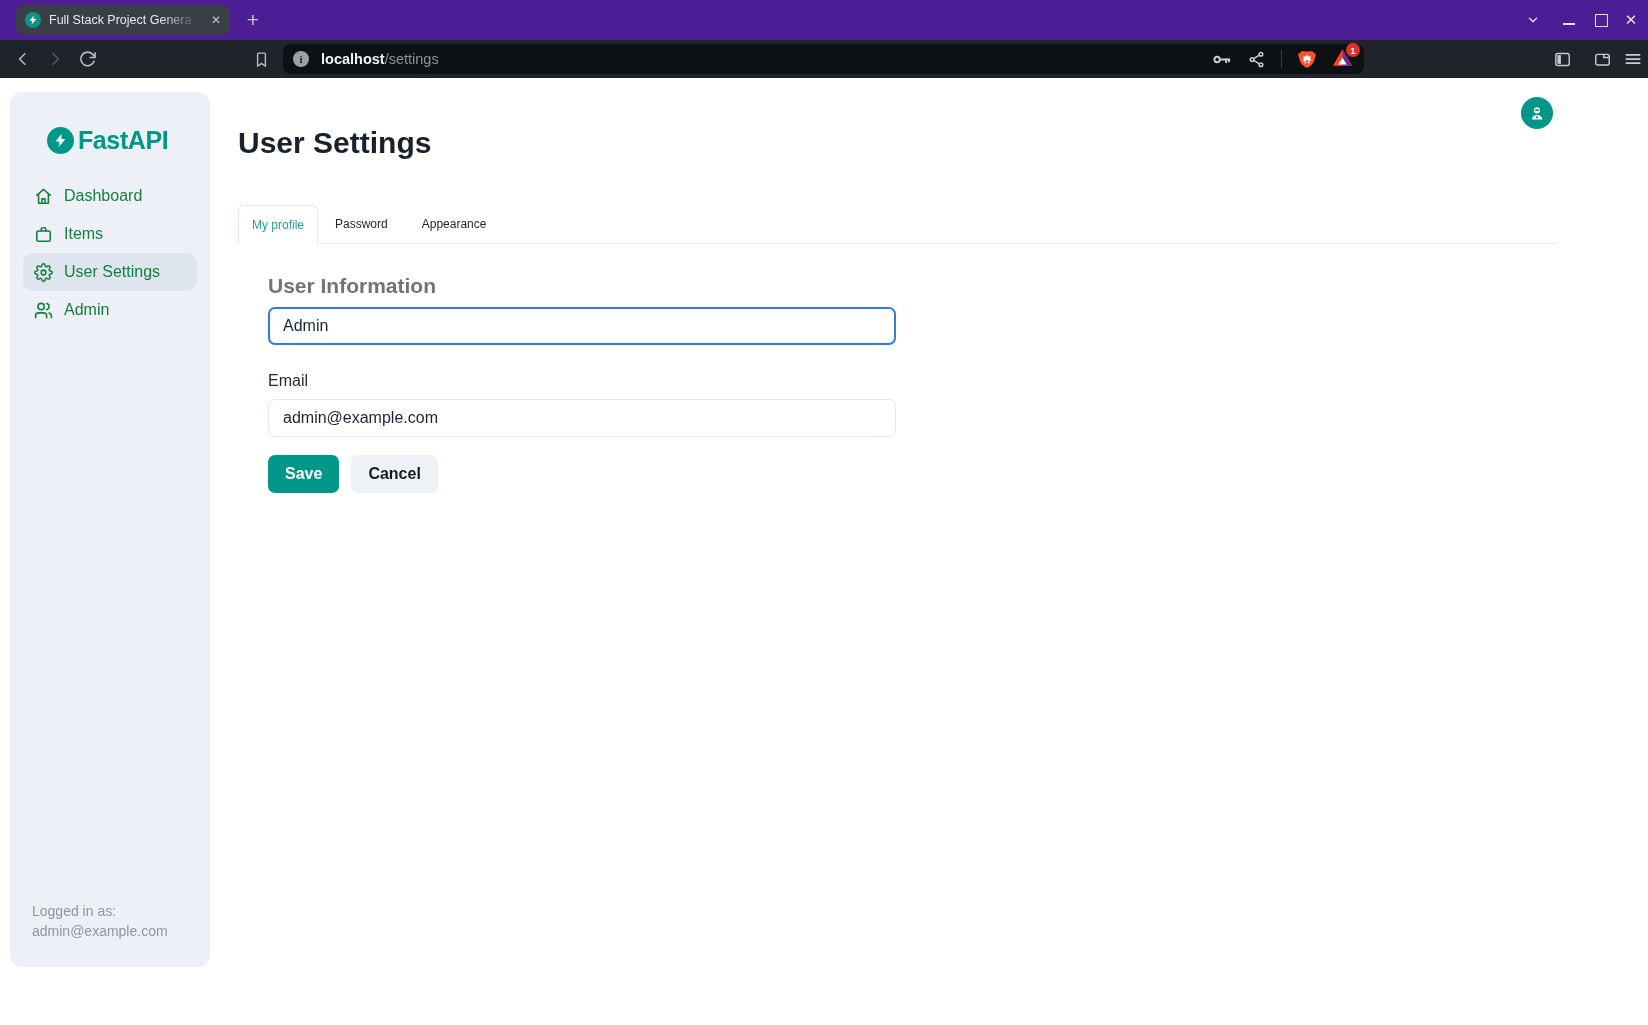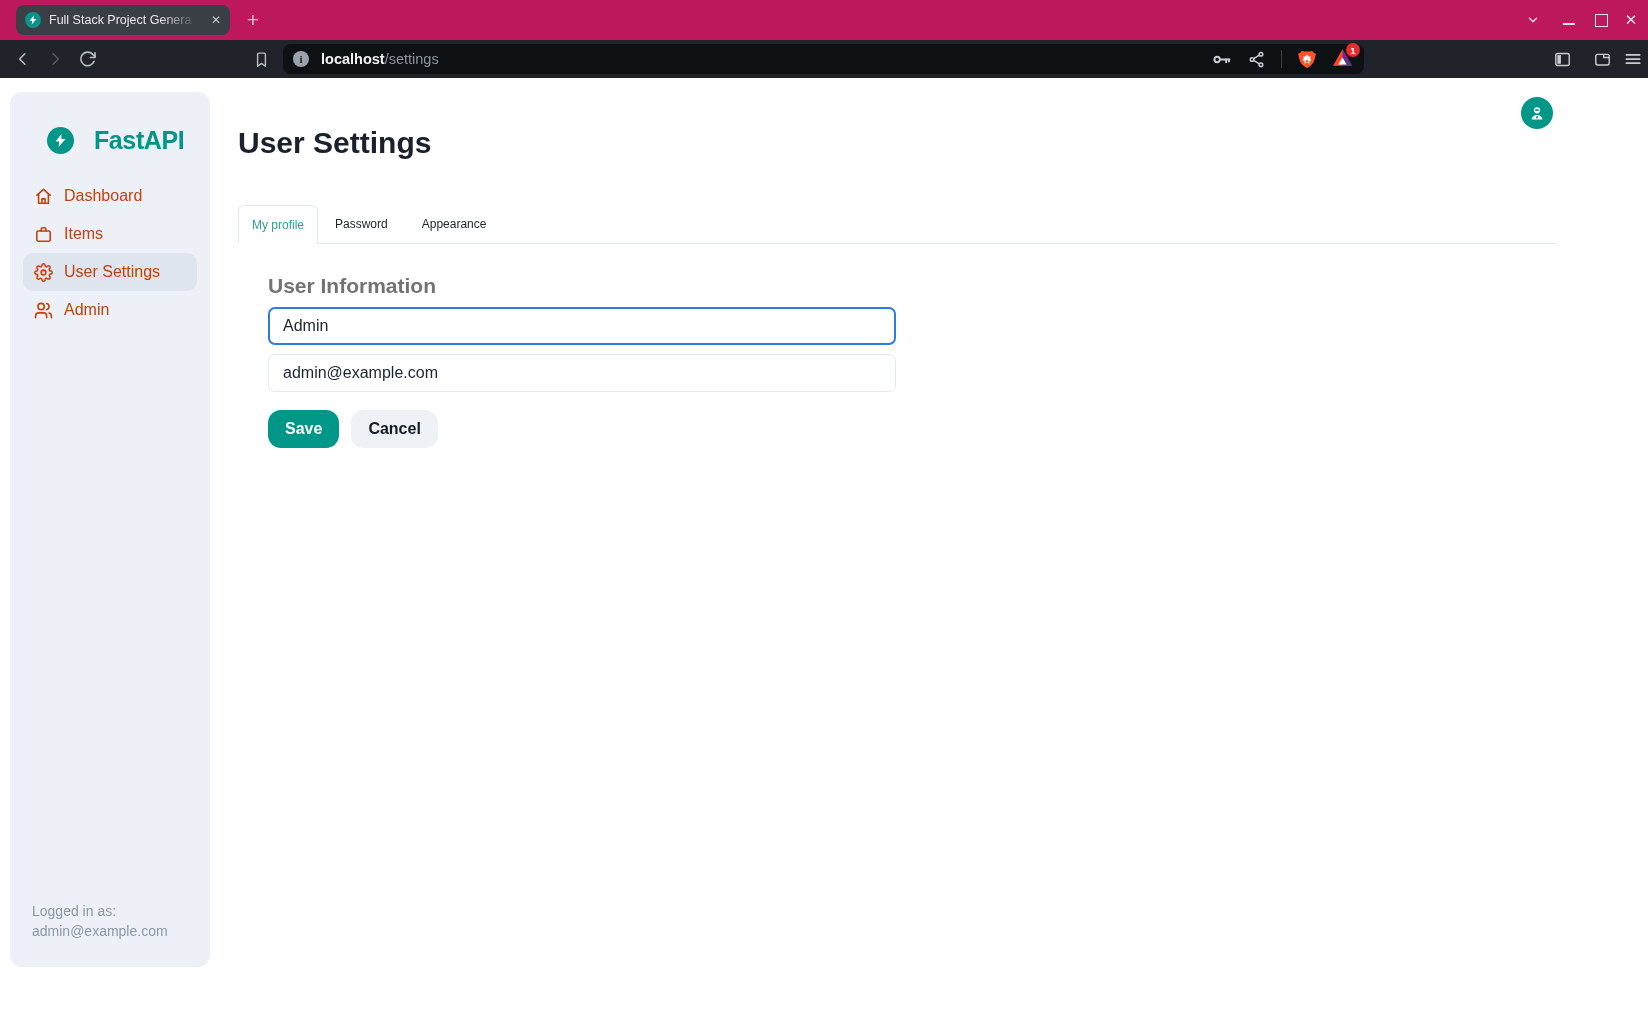--- a/index.html
+++ b/index.html
@@ -1,20 +1,20 @@
 <!DOCTYPE html>
 <html><head>
 <meta charset="utf-8">
 <style>
   html,body{margin:0;padding:0;width:1648px;height:1025px;overflow:hidden;}
   body{font-family:"Liberation Sans",sans-serif;background:#fff;}
   .screen{position:relative;width:1648px;height:1025px;background:#fff;overflow:hidden;}
 
   
-  .titlebar{position:absolute;left:0;top:0;width:100%;height:40px;background:#be185d;}
+  .titlebar{position:absolute;left:0;top:0;width:100%;height:40px;background:#4c1d95;}
   .tab{position:absolute;left:16px;top:5px;width:214px;height:30px;background:#3a3f46;border-radius:8px;
        display:flex;align-items:center;gap:8px;padding:0 9px;box-sizing:border-box;}
   .favicon{width:16px;height:16px;border-radius:50%;background:#0d9488;display:flex;align-items:center;justify-content:center;flex:0 0 16px;}
   .tab-title{flex:1;color:#e8eaed;font-size:12.5px;white-space:nowrap;overflow:hidden;
        -webkit-mask-image:linear-gradient(90deg,#000 72%,transparent 97%);
        mask-image:linear-gradient(90deg,#000 72%,transparent 97%);}
   .tab-close{color:#c3c7cc;font-size:12px;line-height:1;cursor:default;}
   .newtab{position:absolute;left:240px;top:5px;width:26px;height:30px;color:#c3c7cc;font-size:21px;font-weight:300;
        display:flex;align-items:center;justify-content:center;}
   .winctl{position:absolute;top:0;height:40px;width:26px;display:flex;align-items:center;justify-content:center;color:#dfe3e8;}
@@ -38,46 +38,46 @@
   .url-right{margin-left:auto;display:flex;align-items:center;gap:15px;}
   .url-divider{width:1px;height:18px;background:#3a4046;}
   .bat-wrap{position:relative;width:22px;height:22px;}
   .badge{position:absolute;top:-5px;right:-6px;min-width:14px;height:14px;border-radius:8px;background:#e0302e;
        color:#fff;font-size:9.5px;font-weight:700;display:flex;align-items:center;justify-content:center;padding:0 3px;box-sizing:border-box;}
 
   
   .app{position:absolute;left:0;top:78px;width:100%;height:947px;background:#fff;}
 
   .sidebar{position:absolute;left:10px;top:14px;width:200px;height:875px;background:#edf1f7;border-radius:12px;}
-  .brand{display:flex;align-items:center;gap:20px;padding:34px 0 16px 37px;}
+  .brand{display:flex;align-items:center;gap:4px;padding:34px 0 16px 37px;}
   .brand-logo{width:27px;height:27px;border-radius:50%;background:#009688;display:flex;align-items:center;justify-content:center;flex:0 0 27px;}
   .brand-name{font-size:25px;font-weight:700;letter-spacing:-0.4px;color:#009688;}
   .nav{padding:6px 13px 0 13px;display:flex;flex-direction:column;}
-  .nav-item{display:flex;align-items:center;gap:11px;height:38px;padding:0 10px;border-radius:10px;color:#c2410c;font-size:16px;}
+  .nav-item{display:flex;align-items:center;gap:11px;height:38px;padding:0 10px;border-radius:10px;color:#15803d;font-size:16px;}
   .nav-item.active{background:#dfe5ee;}
   .nav-ic{display:flex;align-items:center;justify-content:center;width:20px;height:20px;}
   .sb-footer{position:absolute;left:22px;bottom:26px;font-size:14px;line-height:20px;color:#8b97a3;}
 
   .avatar{position:absolute;top:19px;right:95px;width:32px;height:32px;border-radius:50%;background:#009688;
        display:flex;align-items:center;justify-content:center;}
 
   .main{position:absolute;left:238px;top:0;width:1318px;}
   .page-title{margin:48px 0 0 0;font-size:30px;font-weight:700;color:#1a202c;line-height:34px;}
   .tabs{display:flex;align-items:stretch;margin-top:45px;border-bottom:1px solid #e2e8f0;height:38px;}
   .tabbtn{display:flex;align-items:center;padding:0 17px;font-size:12px;color:#22272e;box-sizing:border-box;}
   .tabbtn.active{color:#2b9e94;background:#fff;border:1px solid #e2e8f0;border-bottom:1px solid #fff;
        border-radius:6px 6px 0 0;margin-bottom:-1px;padding:0 13px;}
   .panel{padding:30px 0 0 30px;}
   .section-title{font-size:21px;font-weight:700;color:#737373;}
   .field-label{display:block;margin-top:27px;font-size:16px;color:#242c38;}
   .input{display:block;margin-top:9px;width:628px;height:38px;box-sizing:border-box;border:1px solid #e2e8f0;border-radius:7px;
        padding:0 14px;font-size:16px;color:#1b2430;background:#fff;font-family:"Liberation Sans",sans-serif;outline:none;}
   .input.focused{border:2px solid #2f7ce0;padding:0 13px;}
   .btn-row{display:flex;gap:12px;margin-top:18px;}
-  .btn{height:38px;border:none;border-radius:13px;font-size:16px;font-weight:700;padding:0 17px;
+  .btn{height:38px;border:none;border-radius:7px;font-size:16px;font-weight:700;padding:0 17px;
        font-family:"Liberation Sans",sans-serif;}
   .btn-save{background:#009688;color:#fff;}
   .btn-cancel{background:#eef1f6;color:#141b24;}
 
   svg{display:block;}
 </style>
 </head>
 <body>
 
 <div class="screen">
@@ -265,20 +265,21 @@
         <div class="tabbtn active">My profile</div>
         <div class="tabbtn">Password</div>
         <div class="tabbtn">Appearance</div>
       </div>
 
       <div class="panel">
         <div class="section-title">User Information</div>
 
         <input class="input focused" type="text" value="Admin" style="">
 
+        <label class="field-label">Email</label>
         <input class="input" type="text" value="admin@example.com" style="">
 
         <div class="btn-row">
           <button class="btn btn-save">Save</button>
           <button class="btn btn-cancel">Cancel</button>
         </div>
       </div>
     </div>
 
   </div>

